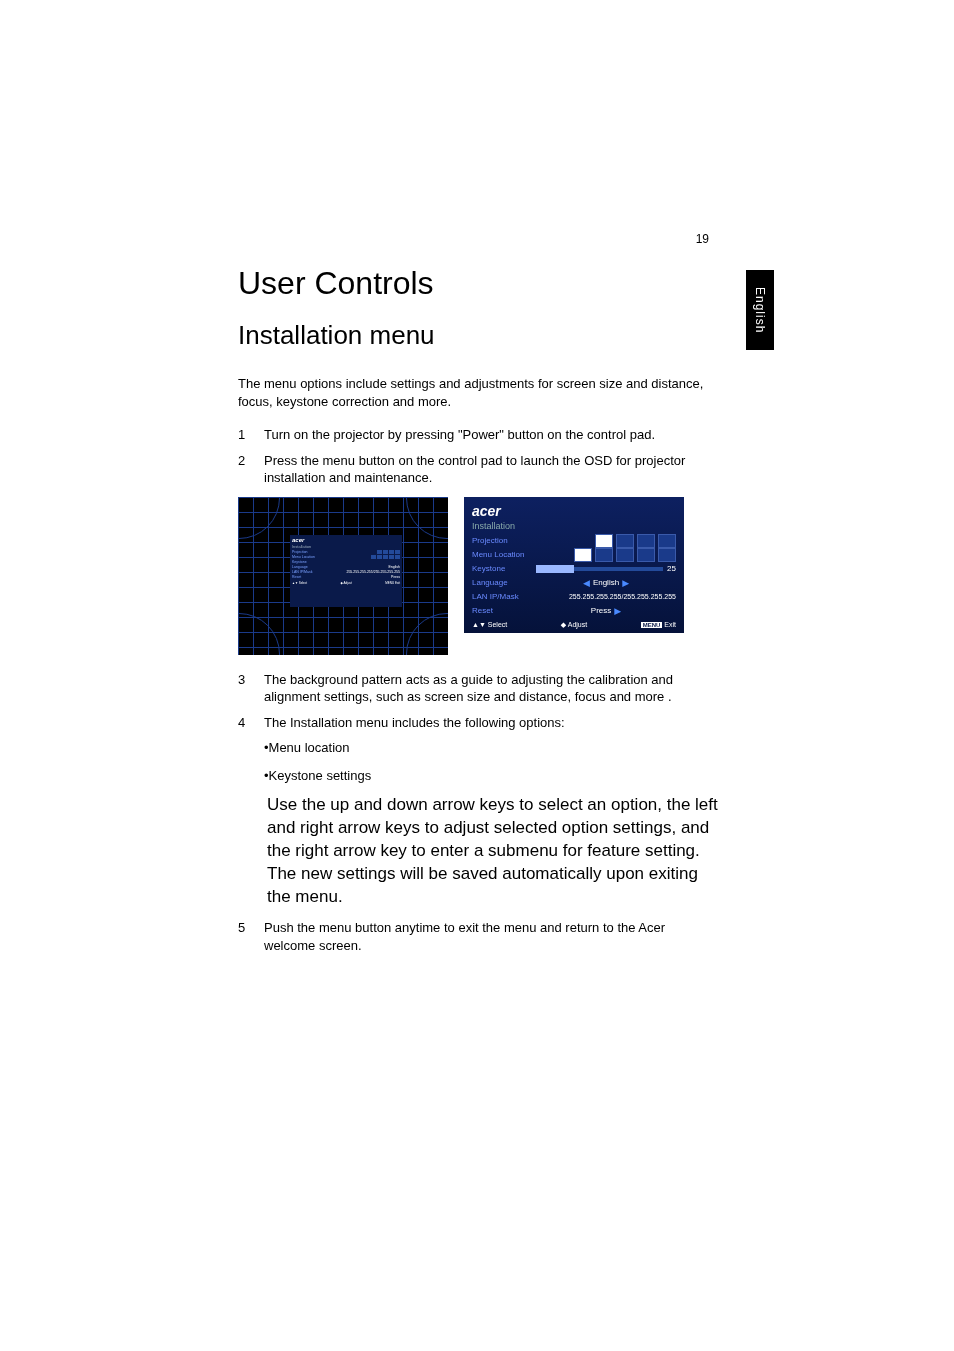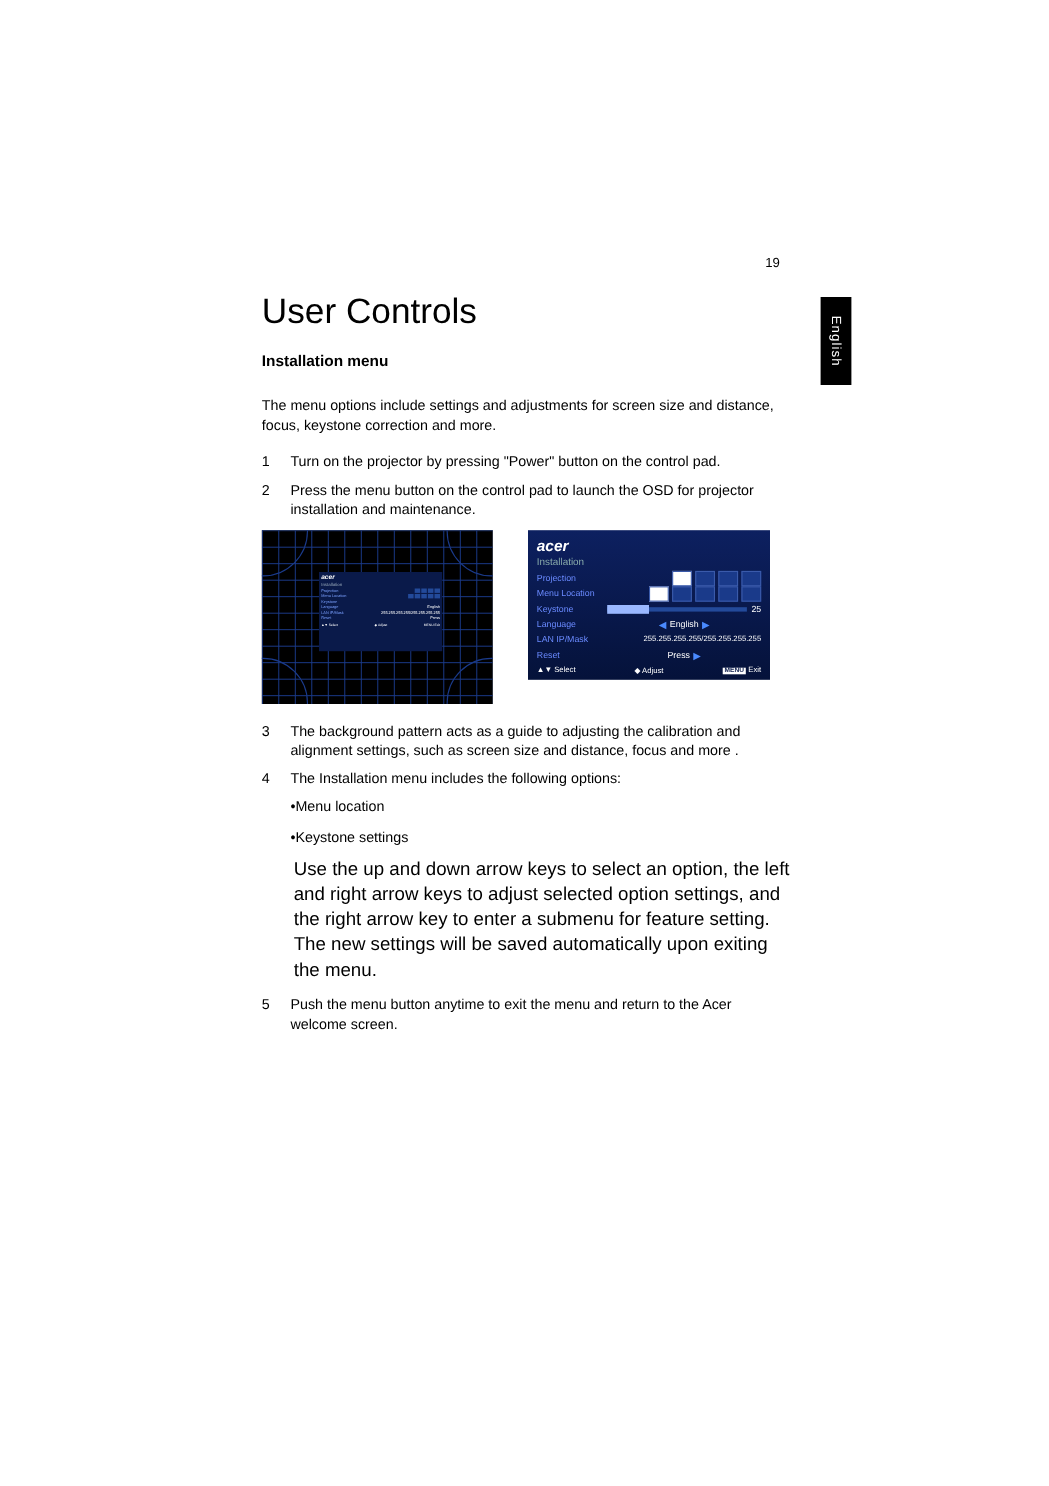--- a/index.html
+++ b/index.html
@@ -47,22 +47,22 @@
     width: 480px;
   }
   h1 {
     font-family: "Trebuchet MS", Arial, sans-serif;
     font-weight: normal;
     font-size: 32px;
     margin: 0 0 16px 0;
   }
   h2 {
     font-family: "Trebuchet MS", Arial, sans-serif;
-    font-weight: bold;
-    font-size: 14px;
+    font-weight: normal;
+    font-size: 26px;
     margin: 18px 0 10px 0;
   }
   p.body {
     font-size: 13px;
     line-height: 1.35;
     margin: 0 0 12px 0;
   }
   p.body2 {
     font-size: 13px;
     line-height: 1.35;
@@ -81,21 +81,21 @@
   }
   ol.steps > li .num {
     width: 26px;
     flex: 0 0 26px;
   }
   ol.steps > li .txt {
     flex: 1;
   }
   .imgrow {
     display: flex;
-    gap: 32px;
+    gap: 16px;
     margin: 10px 0 16px 0;
   }
   .img1 {
     width: 210px;
     height: 158px;
     background: #000;
     position: relative;
     overflow: hidden;
   }
   .img1 .circle {

